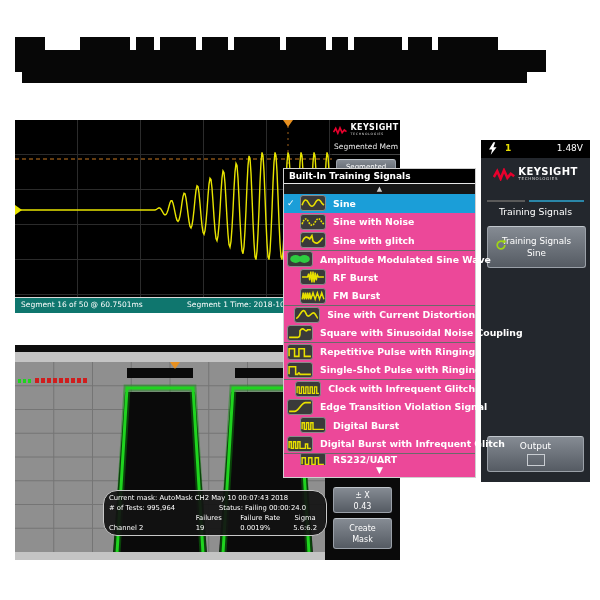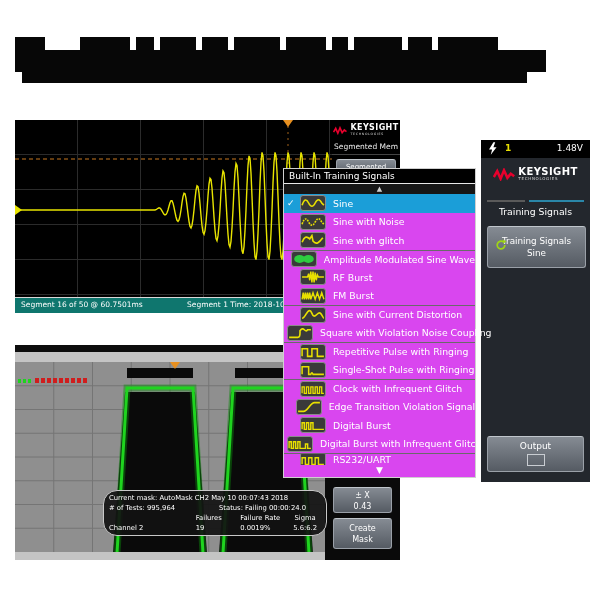--- a/index.html
+++ b/index.html
@@ -25,22 +25,22 @@
   #s1-panel{left:317px;top:0;width:68px;height:192px;background:#000;color:#fff;text-align:center;}
   .klogo{display:flex;align-items:center;justify-content:center;gap:3px;padding-top:4px;}
   .klogo .kt1{font-size:8px;font-weight:bold;letter-spacing:.4px;line-height:8px;text-align:left;}
   .klogo .kt2{font-size:3.2px;letter-spacing:.7px;color:#ddd;text-align:left;}
   #s1-memtab{margin-top:6px;font-size:7.5px;color:#eee;border-bottom:1px solid #444;padding-bottom:3px;}
   .softbtn{background:linear-gradient(#858b93,#555b63);border:1px solid #9aa0a8;border-top-color:#c0c6cc;
     border-radius:3px;color:#fff;}
   #s1-segbtn{margin:4px auto 0;width:58px;height:15px;font-size:7px;line-height:14px;}
 
   
-  #menu{left:283px;top:168px;width:193px;height:310px;z-index:5;background:#d946ef;
-        border:1px solid #cfcfcf;box-sizing:border-box;color:#fff;}
+  #menu{left:283px;top:168px;width:193px;height:310px;z-index:5;background:#ec4899;
+        border:1px solid #cfcfcf;box-sizing:border-box;color:#fff;font-weight:bold;}
   #menu-title{height:14px;line-height:14px;padding-left:5px;font-size:9px;
         border-bottom:1px solid #e8e8e8;background:#000;}
   #menu-up{height:10px;text-align:center;font-size:7px;color:#cfcfcf;line-height:10px;background:#161616;}
   #menu-items{position:relative;}
   .m-row{display:flex;align-items:center;height:18.5px;padding-left:3px;box-sizing:border-box;}
   .m-row.sel{background:#1b9ed8;}
   .m-row.grp{border-top:1px solid #6a6a6a;}
   .m-row.clip{height:12px;overflow:hidden;}
   .m-row .check{width:13px;font-size:9px;color:#fff;}
   .m-row .micon{width:24px;height:14px;background:#3a3a3a;border:1px solid #8a8a8a;border-radius:3px;flex:0 0 auto;}
@@ -329,21 +329,21 @@
           <svg class="micon" viewBox="0 0 22 12">
             <use href="#ic-harmonic"></use>
           </svg>
           <span class="lbl">Sine with Current Distortion</span>
         </div>
         <div class="m-row">
           <span class="check"></span>
           <svg class="micon" viewBox="0 0 22 12">
             <use href="#ic-square-noise"></use>
           </svg>
-          <span class="lbl">Square with Violation Noise Coupling</span>
+          <span class="lbl">Square with Sinusoidal Noise Coupling</span>
         </div>
         <div class="m-row grp">
           <span class="check"></span>
           <svg class="micon" viewBox="0 0 22 12">
             <use href="#ic-rep-pulse"></use>
           </svg>
           <span class="lbl">Repetitive Pulse with Ringing</span>
         </div>
         <div class="m-row">
           <span class="check"></span>

